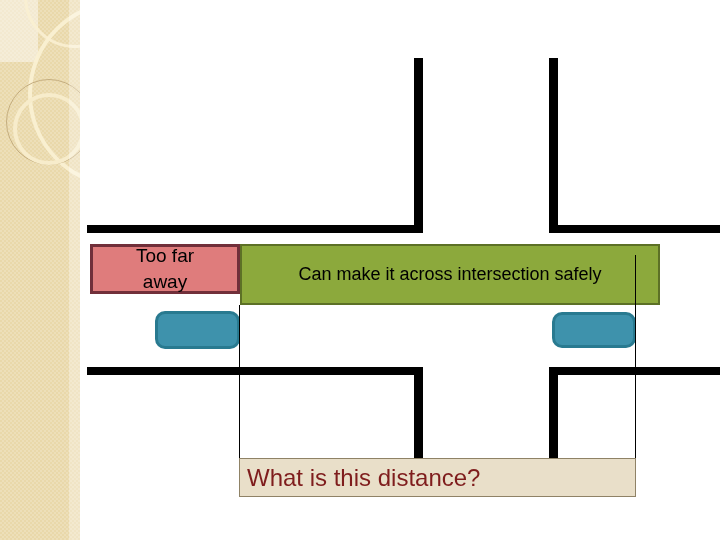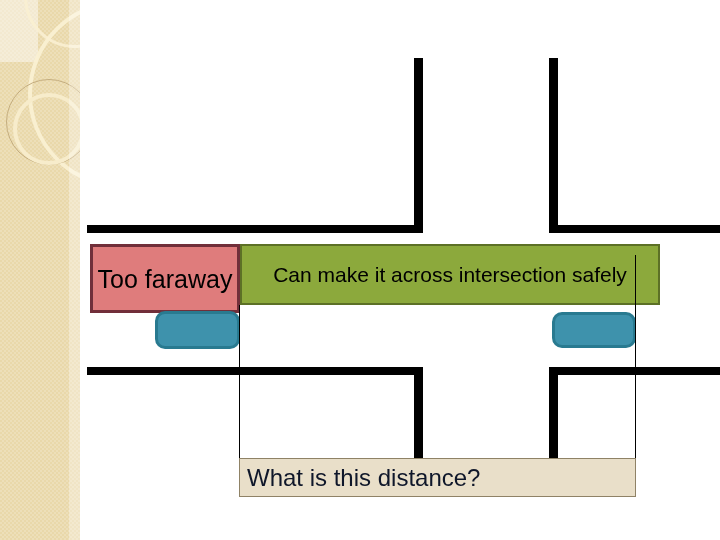--- a/index.html
+++ b/index.html
@@ -31,33 +31,33 @@
   .r-trv{left:549px;top:58px;width:9px;height:175px;}
   .r-tlh{left:87px;top:225px;width:336px;height:8px;}
   .r-trh{left:549px;top:225px;width:171px;height:8px;}
   .r-blh{left:87px;top:367px;width:336px;height:8px;}
   .r-brh{left:549px;top:367px;width:171px;height:8px;}
   .r-blv{left:414px;top:367px;width:9px;height:91px;}
   .r-brv{left:549px;top:367px;width:9px;height:91px;}
   
   .box{position:absolute;box-sizing:border-box;display:flex;align-items:center;justify-content:center;text-align:center;}
   .pink{
-    left:90px;top:244px;width:150px;height:69px;
+    left:90px;top:244px;width:150px;height:50px;
     background:var(--too-far-fill,#df7c7c);border:3px solid var(--too-far-border,#712f3a);
-    flex-direction:row;font-size:25px;line-height:26px;
+    flex-direction:column;font-size:19px;line-height:26px;
   }
   .green{
     left:240px;top:244px;width:420px;height:61px;
     background:var(--safe-fill,#8ca93c);border:2px solid var(--safe-border,#5c7026);
-    font-size:21px;
+    font-size:18px;
   }
   .beige{
     left:239px;top:458px;width:397px;height:39px;
     background:var(--distance-fill,#e9dfc9);border:1px solid var(--distance-border,#8f8266);
-    justify-content:flex-start;padding-left:7px;font-size:24px;color:#0f172a;
+    justify-content:flex-start;padding-left:7px;font-size:24px;color:#7f1d1d;
   }
   
   .car{
     position:absolute;box-sizing:border-box;border-radius:10px;
     background:var(--car-fill,#3e92ac);border:3px solid var(--car-border,#297a90);
   }
   .car-left{left:155px;top:311px;width:85px;height:38px;}
   .car-right{left:552px;top:312px;width:84px;height:36px;}
   
   .connector{position:absolute;width:1px;background:#000;z-index:5;}

